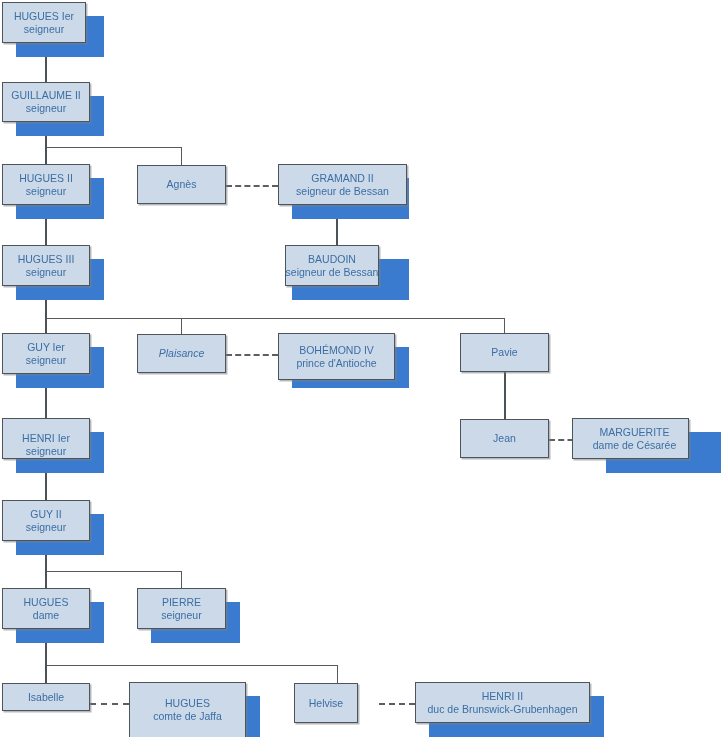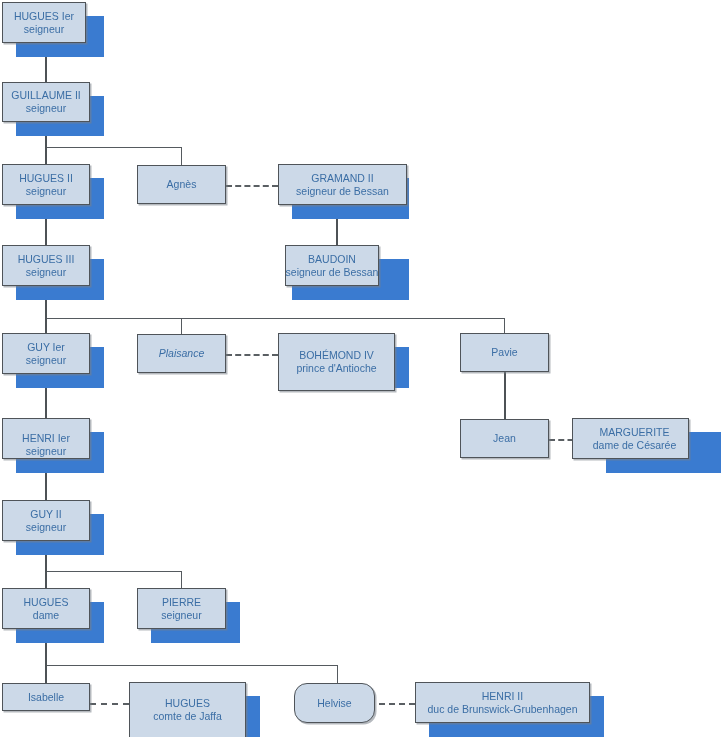--- a/index.html
+++ b/index.html
@@ -133,21 +133,21 @@
         <span class="l1">BAUDOIN</span>
         <span class="l2">seigneur de Bessan</span>
       </div>
       <div class="node" style="left: 2px; top: 333px; width: 88px; height: 41px;">
         <span class="l1">GUY Ier</span>
         <span class="l2">seigneur</span>
       </div>
       <div class="node" style="left: 137px; top: 334px; width: 89px; height: 39px; font-style: italic;">
         <span class="l1">Plaisance</span>
       </div>
-      <div class="node" style="left: 278px; top: 333px; width: 117px; height: 58px; align-items: center;">
+      <div class="node" style="left: 278px; top: 333px; width: 117px; height: 47px; align-items: center;">
         <span class="l1">BOHÉMOND IV</span>
         <span class="l2">prince d'Antioche</span>
       </div>
       <div class="node" style="left: 460px; top: 333px; width: 89px; height: 39px;">
         <span class="l1">Pavie</span>
       </div>
       <div class="node" style="left: 2px; top: 418px; width: 88px; height: 41px; justify-content: flex-end;">
         <span class="l1">HENRI Ier</span>
         <span class="l2">seigneur</span>
       </div>
@@ -170,21 +170,21 @@
         <span class="l1">PIERRE</span>
         <span class="l2">seigneur</span>
       </div>
       <div class="node" style="left: 2px; top: 683px; width: 88px; height: 28px;">
         <span class="l1">Isabelle</span>
       </div>
       <div class="node" style="left: 129px; top: 682px; width: 117px; height: 56px;">
         <span class="l1">HUGUES</span>
         <span class="l2">comte de Jaffa</span>
       </div>
-      <div class="node" style="left: 294px; top: 683px; width: 81px; height: 40px; border-radius: 13px;">
+      <div class="node" style="left: 294px; top: 683px; width: 64px; height: 40px;">
         <span class="l1">Helvise</span>
       </div>
       <div class="node" style="left: 415px; top: 682px; width: 175px; height: 41px;">
         <span class="l1">HENRI II</span>
         <span class="l2">duc de Brunswick-Grubenhagen</span>
       </div>
     </div>
 
 </div>
 

